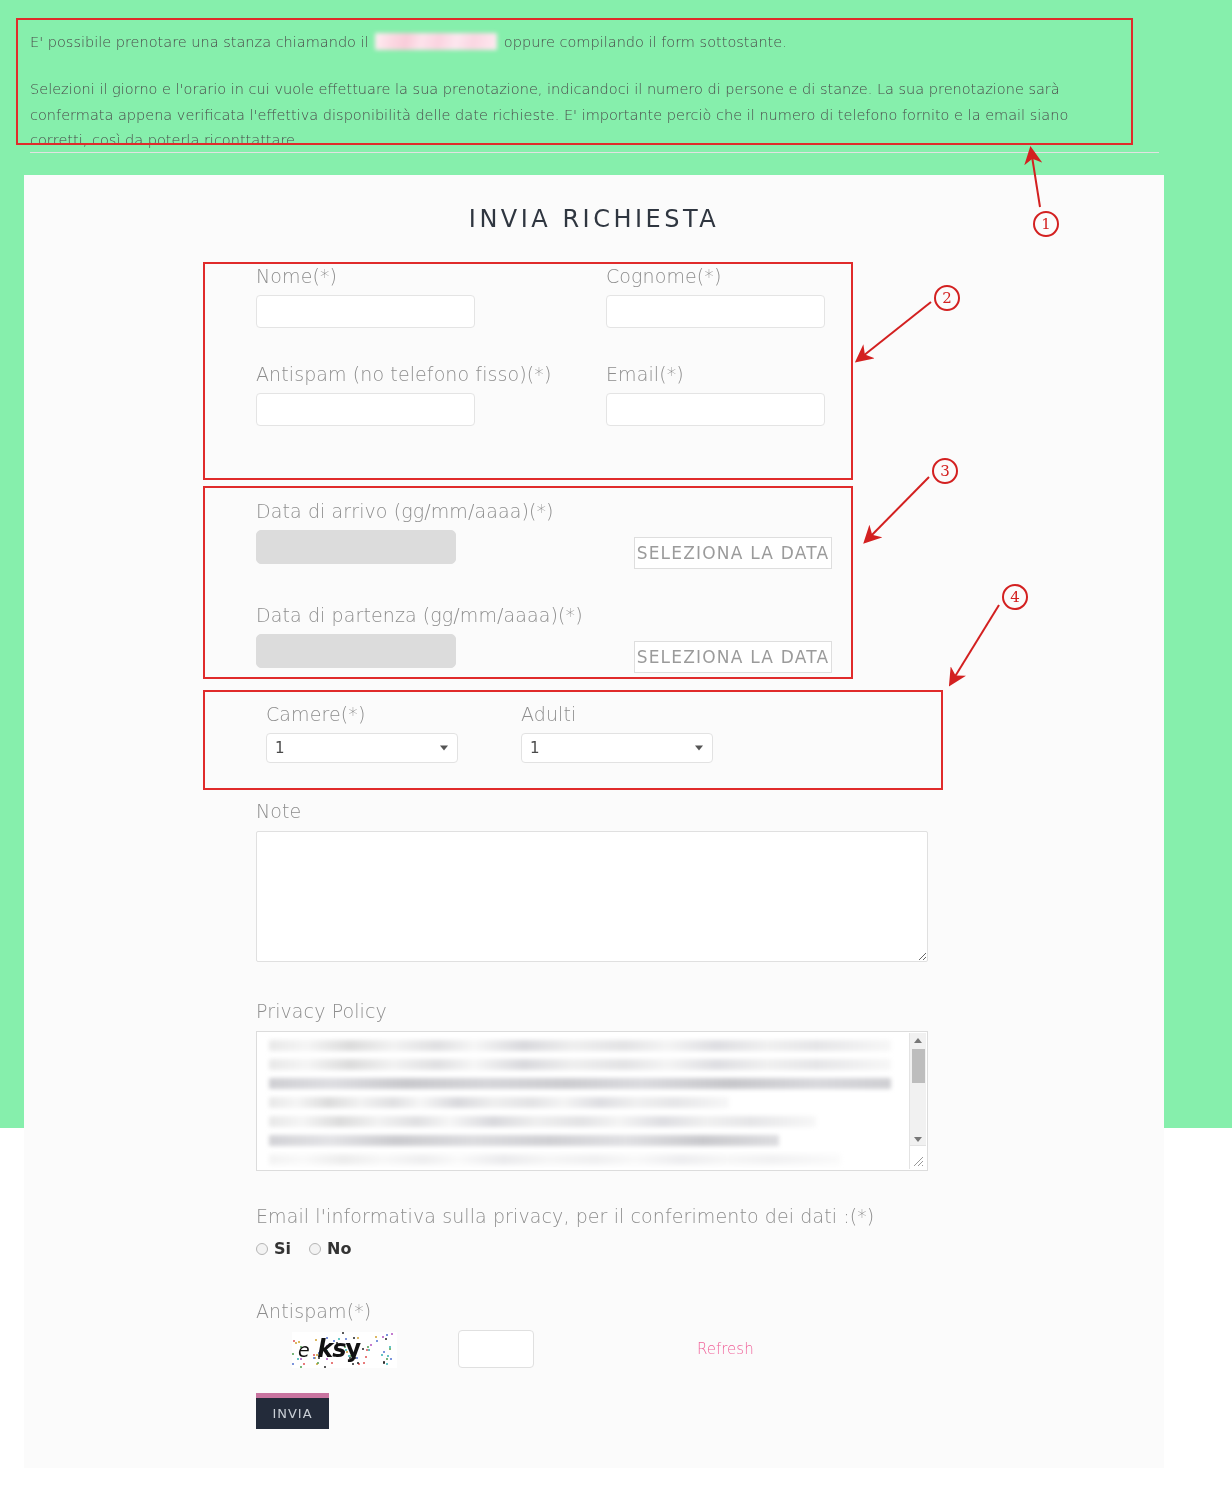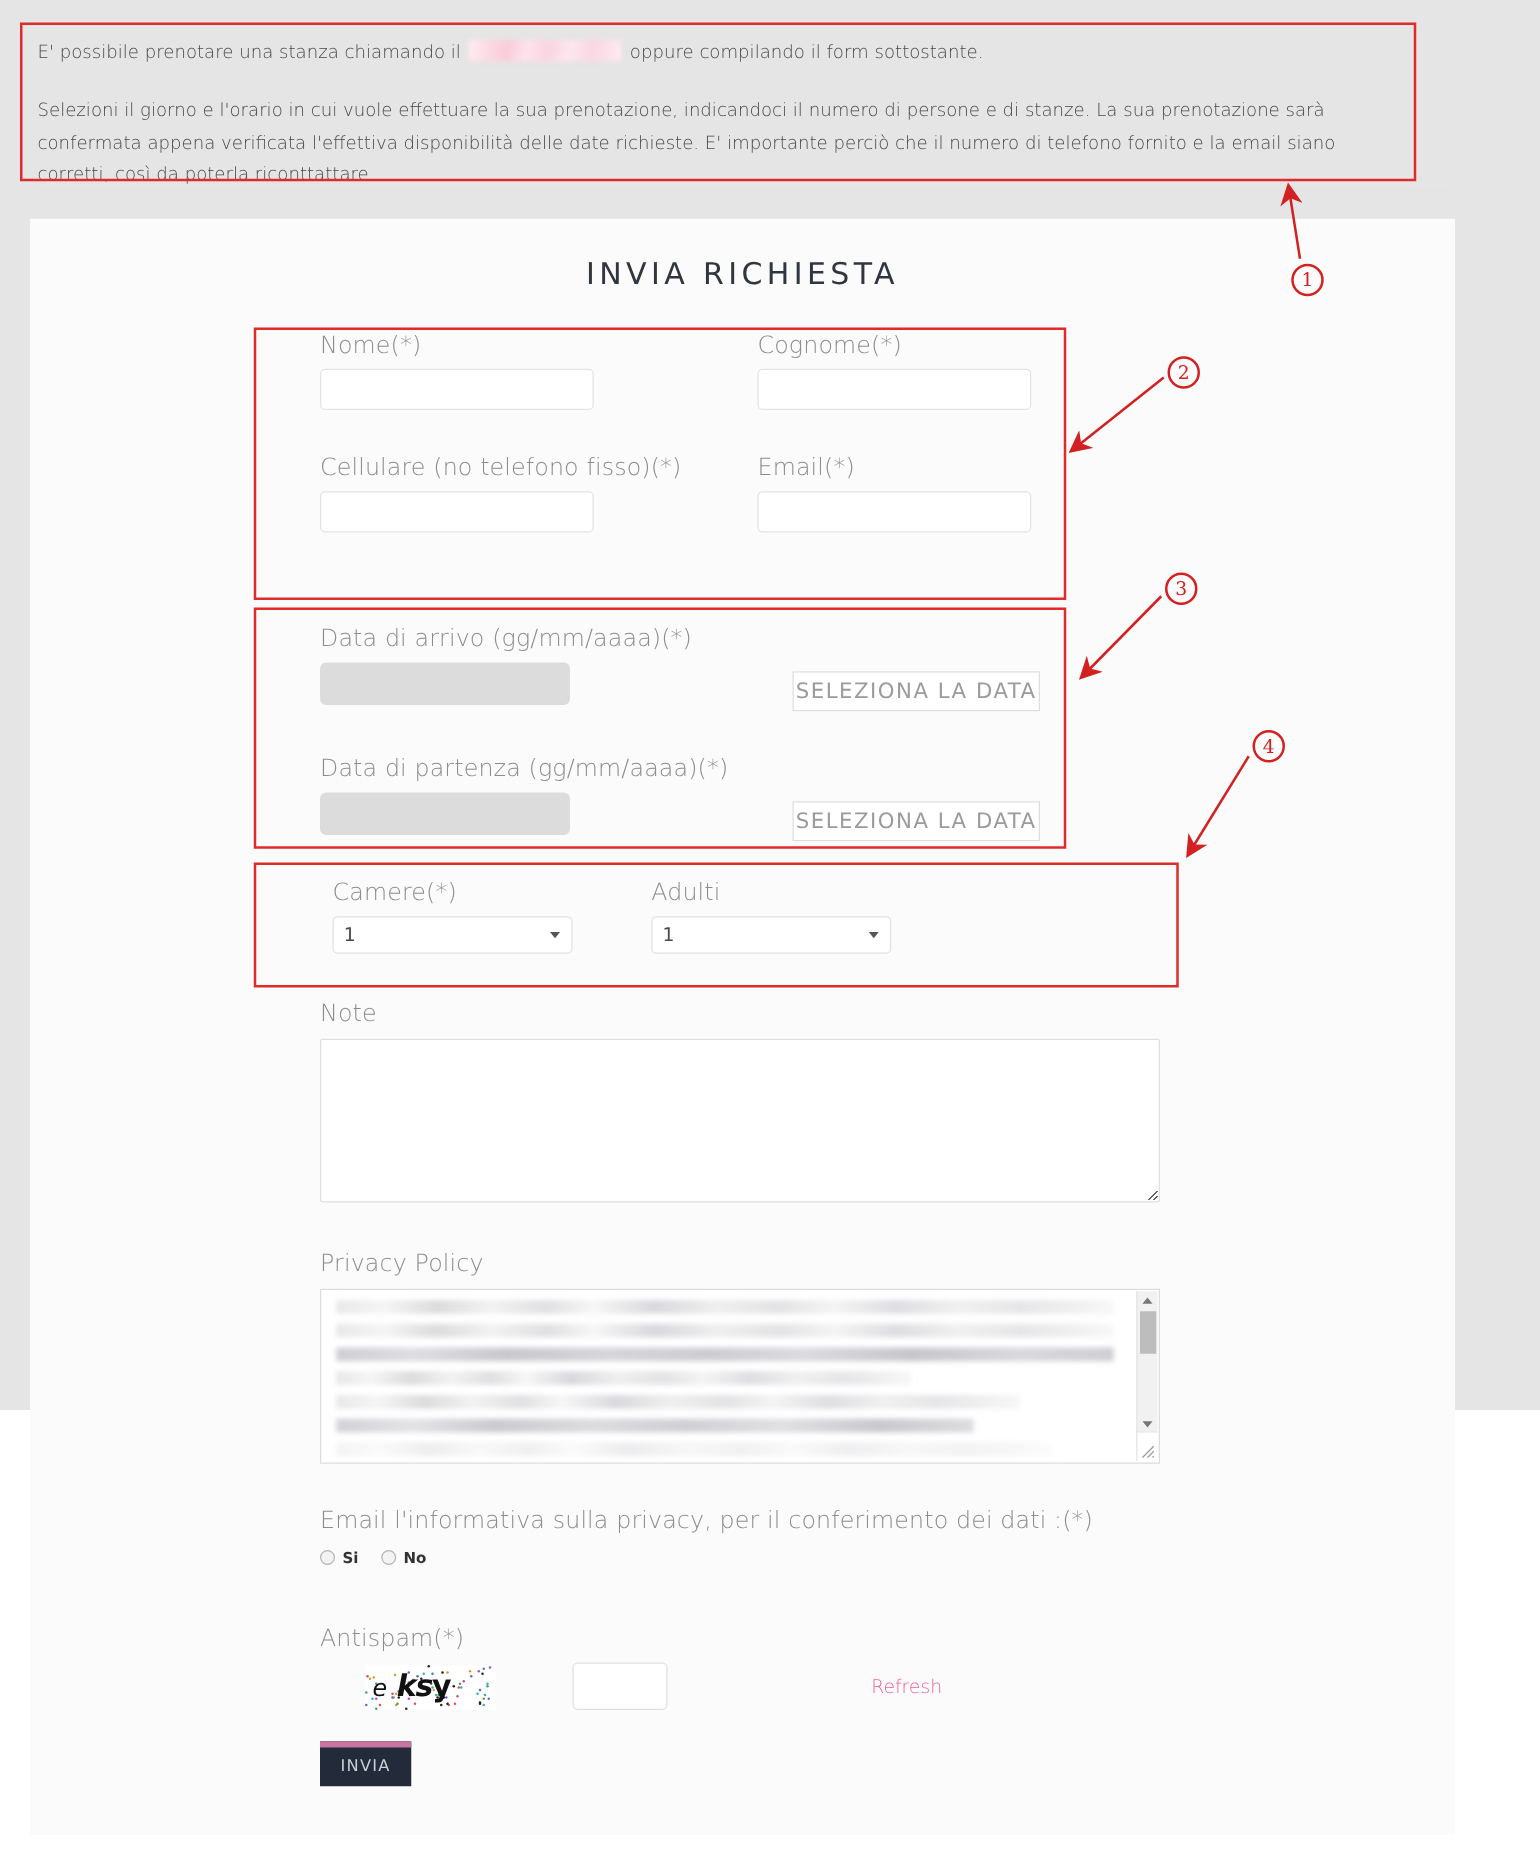--- a/index.html
+++ b/index.html
@@ -3,21 +3,21 @@
 <meta charset="utf-8">
 <style>
   * { box-sizing: border-box; }
   html, body {
     margin: 0; padding: 0;
     width: 1232px; height: 1500px;
     background: #ffffff;
     font-family: "DejaVu Sans", "Liberation Sans", sans-serif;
     overflow: hidden;
   }
-  .page { position: relative; width: 1232px; height: 1128px; background:#e5e5e5; }
+  .page { position: relative; width: 1232px; height: 1128px; background:#86efac; }
 
   
   .intro {
     position: absolute;
     left: 30px; top: 30px; width: 1098px;
     font-size: 14.5px; line-height: 1.75;
     color: #4a4a4a; font-weight: 300;
   }
   .intro p { margin: 0 0 22px 0; }
   .intro p:last-child { margin-bottom: 0; }
@@ -164,21 +164,21 @@
   .resize-grip svg { position: absolute; right: 2px; bottom: 2px; }
 
   .sec-consent { position: absolute; left: 232px; top: 1030px; }
   .radio-row { margin-top: 12px; display: flex; align-items: center; gap: 6px; }
   .radio-dot {
     width: 12px; height: 12px; border-radius: 50%;
     background: #f3f3f3; border: 1px solid #b4b4b4;
     display: inline-block; cursor: pointer;
   }
   .radio-lbl {
-    font-size: 12px; color: #333; font-weight: 700;
+    font-size: 16px; color: #333; font-weight: 700;
     margin-right: 12px;
   }
 
   .sec-antispam { position: absolute; left: 232px; top: 1125px; width: 520px; }
   .antispam-row {
     position: relative; margin-top: 10px; height: 40px;
   }
   .captcha {
     position: absolute; left: 36px; top: 0;
     width: 105px; height: 36px;
@@ -261,21 +261,21 @@
       <div class="grid2">
         <div>
           <div class="fld-label">Nome(*)</div>
           <input class="txt-input" type="text" value="" style="">
         </div>
         <div>
           <div class="fld-label">Cognome(*)</div>
           <input class="txt-input" type="text" value="" style="">
         </div>
         <div>
-          <div class="fld-label">Cellulare (no telefono fisso)(*)</div>
+          <div class="fld-label">Antispam (no telefono fisso)(*)</div>
           <input class="txt-input" type="text" value="" style="">
         </div>
         <div>
           <div class="fld-label">Email(*)</div>
           <input class="txt-input" type="text" value="" style="">
         </div>
       </div>
     </div>
 
     <div class="sec-dates">

